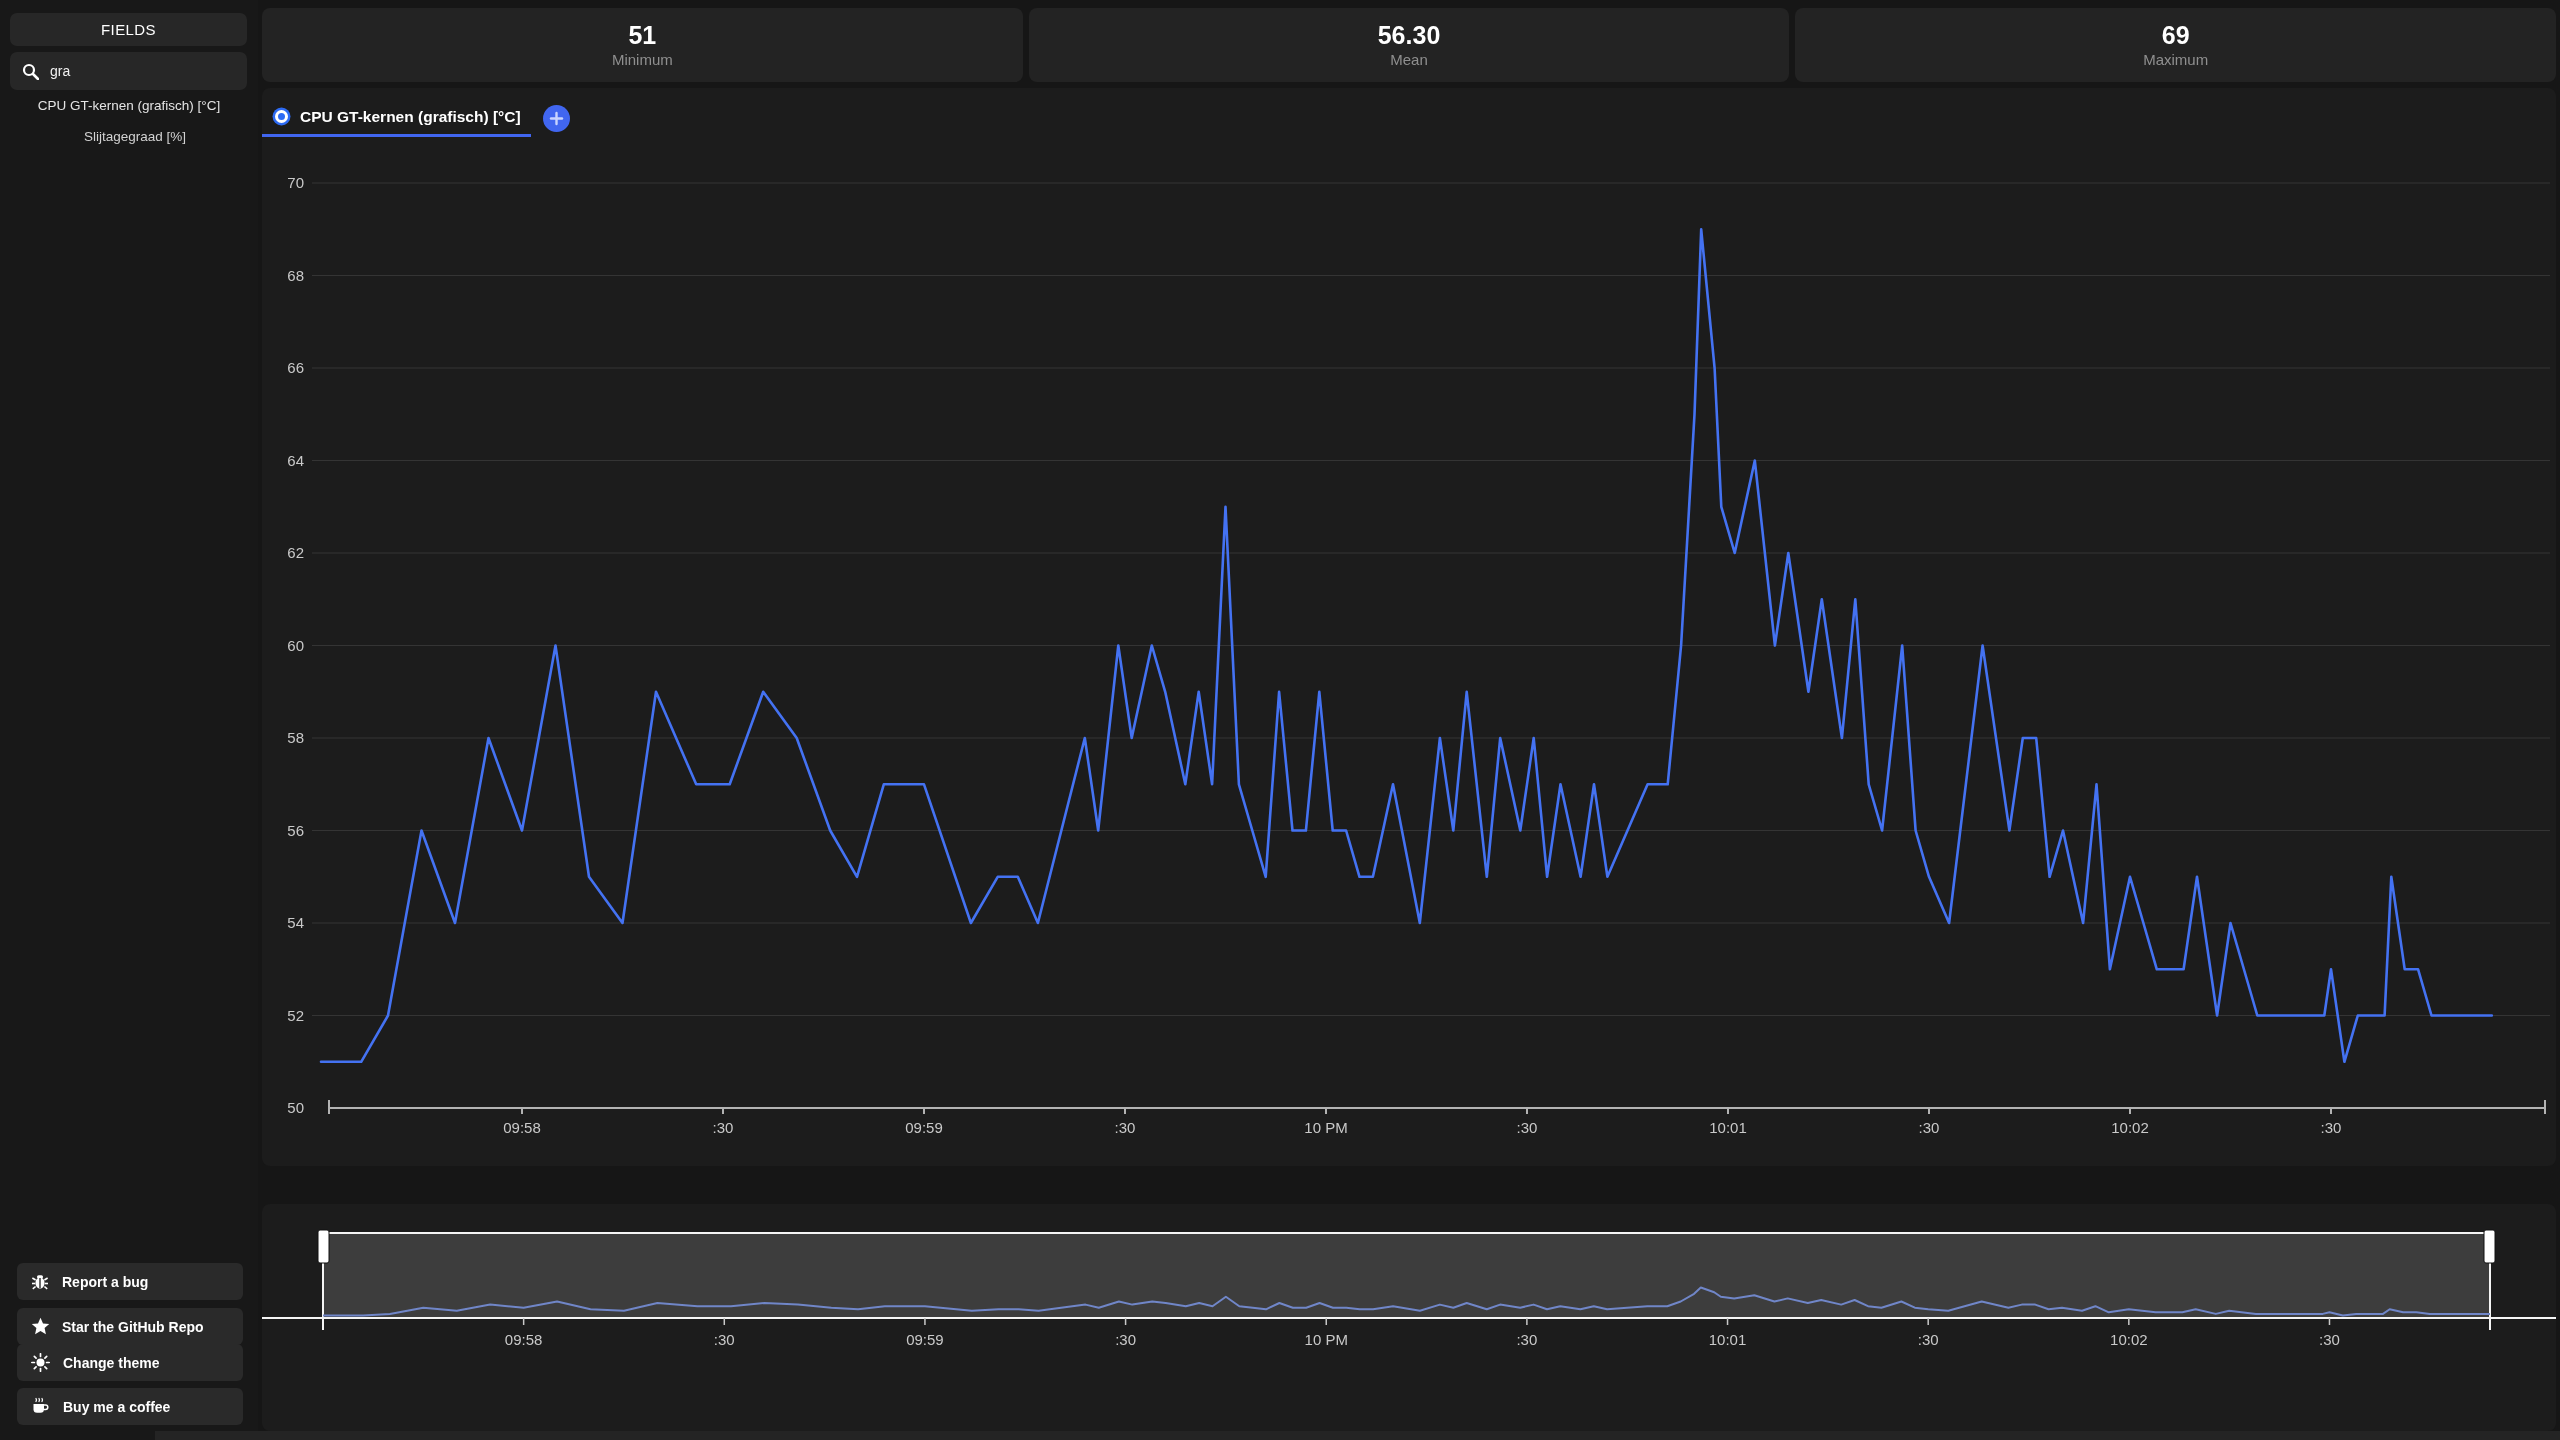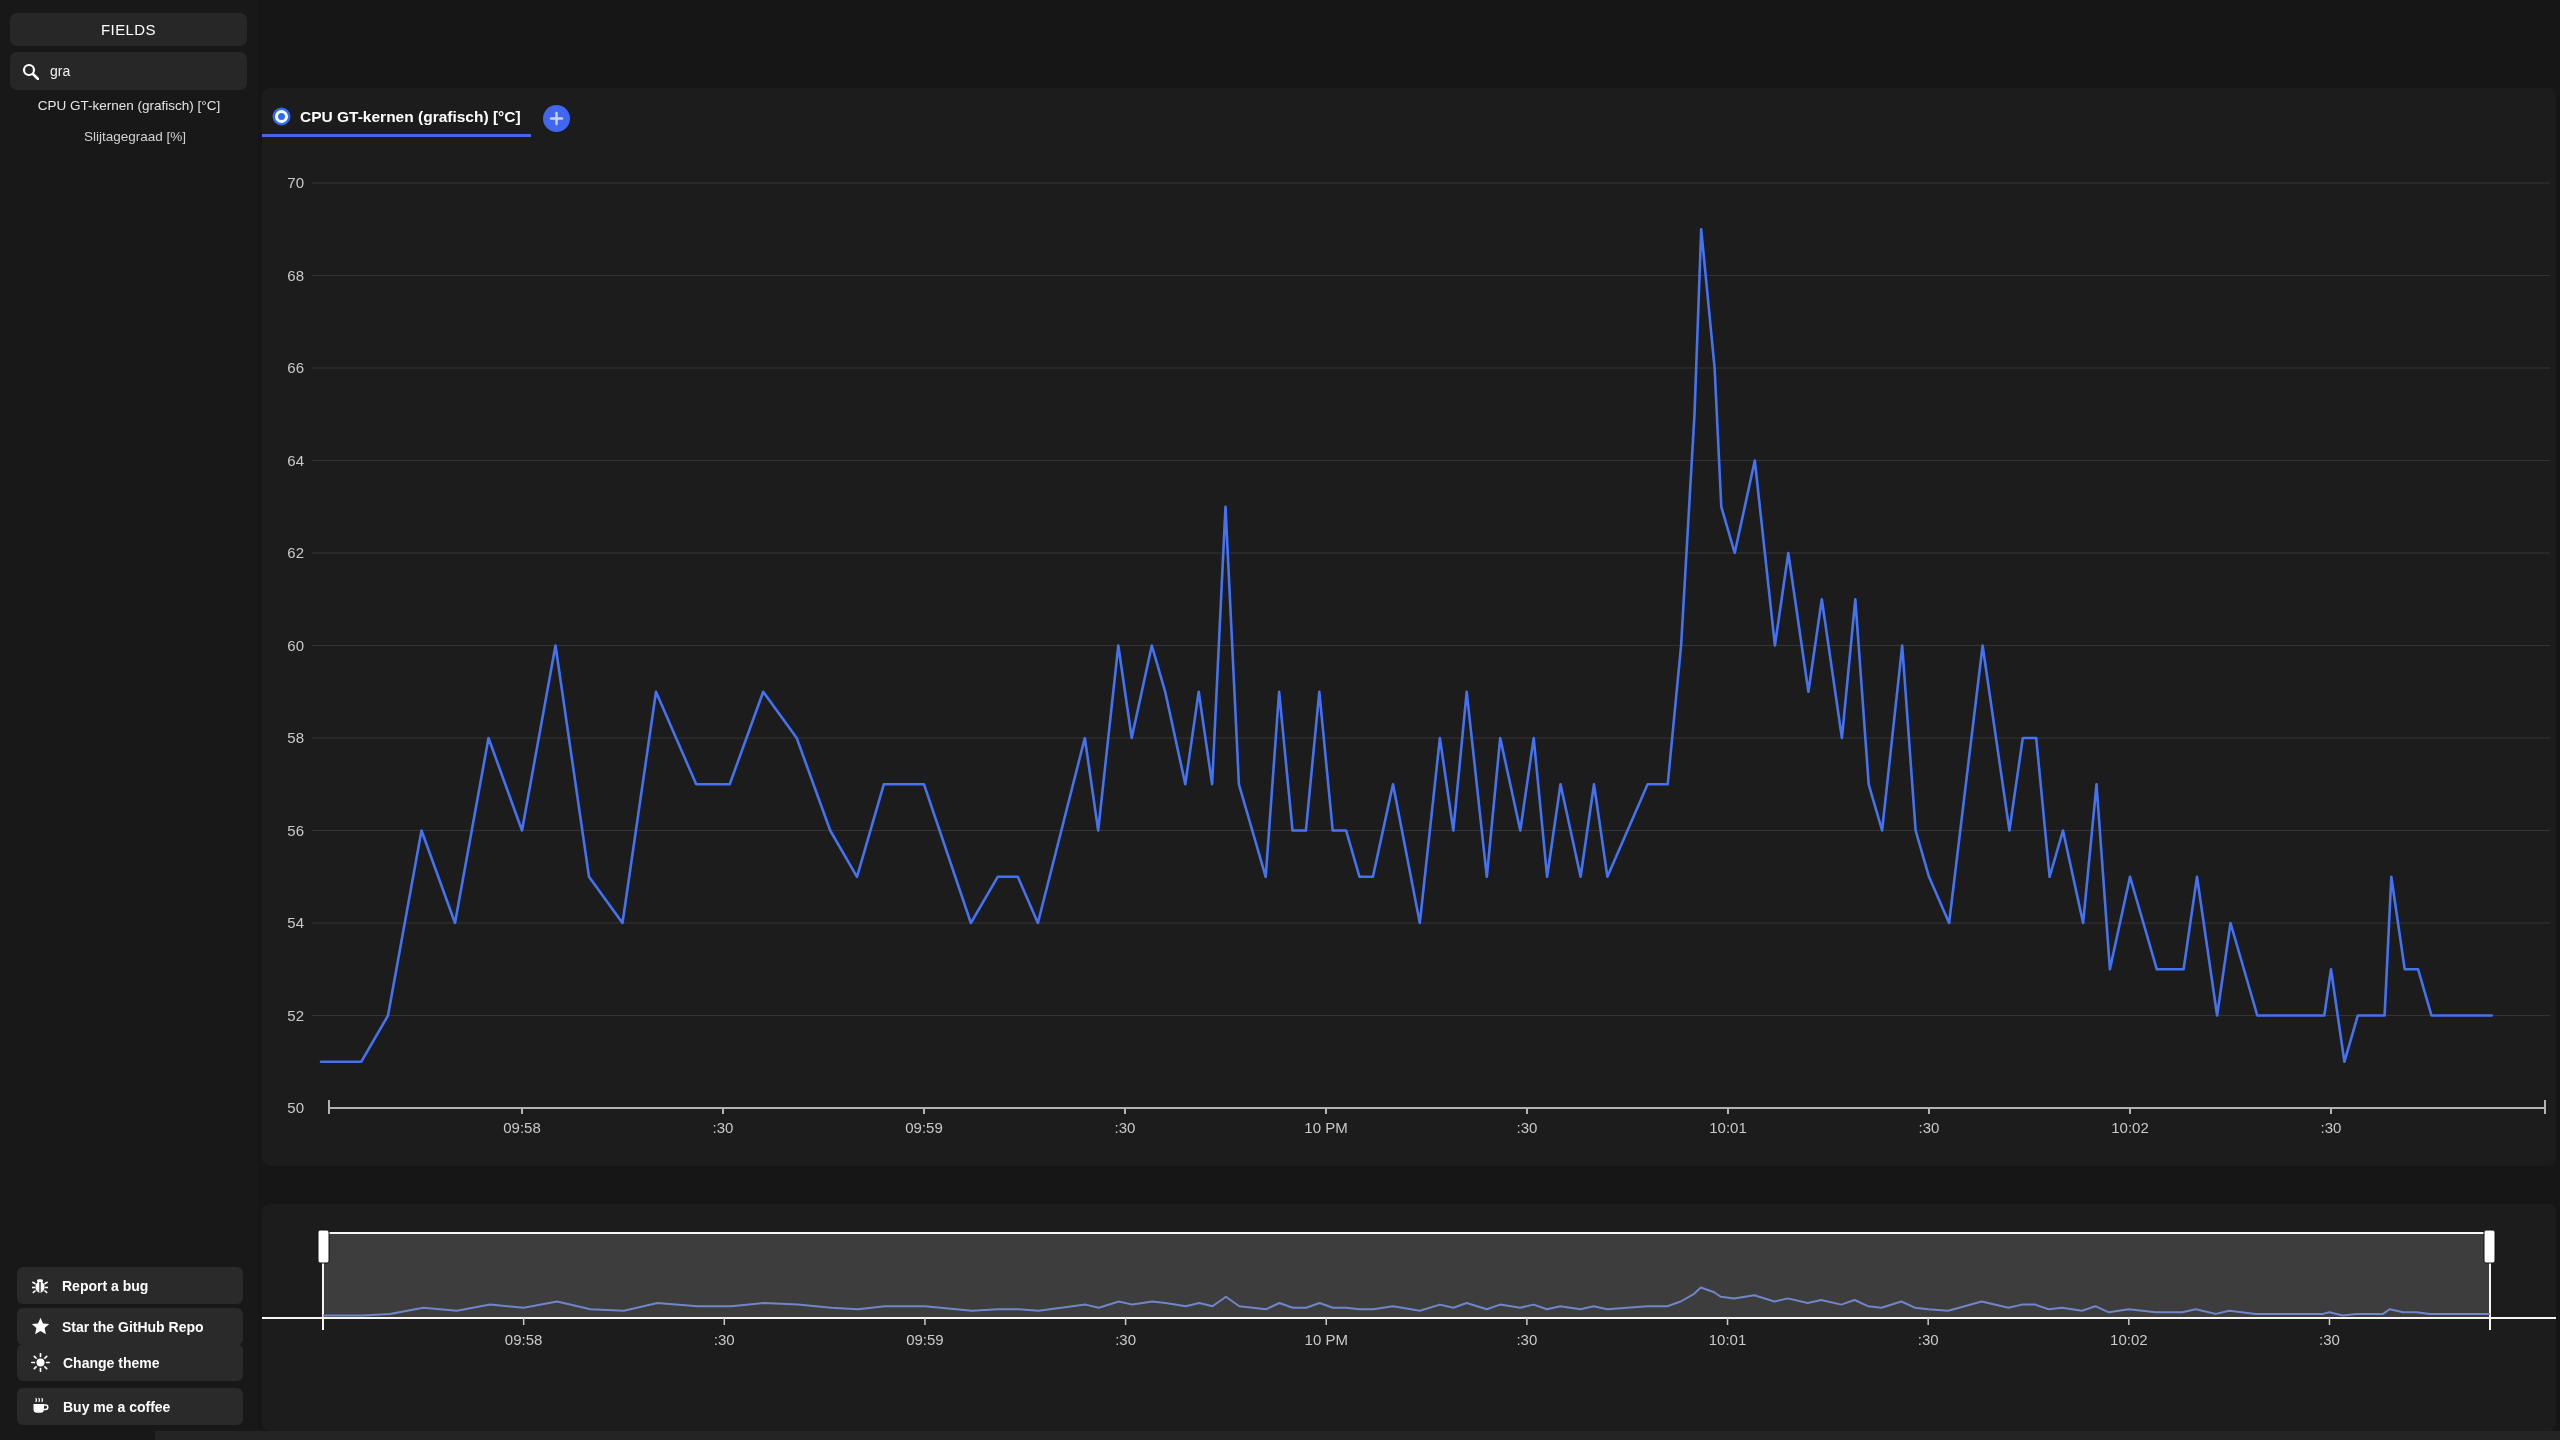--- a/index.html
+++ b/index.html
@@ -62,21 +62,21 @@
     </div>
     <div id="field-list">
         <div class="field-item">
           <span>CPU GT-kernen (grafisch) [°C]</span>
         </div>
         <div class="field-item">
           <span>Slijtagegraad [%]</span>
         </div>
       </div>
     <div id="side-footer">
-        <div class="foot-btn" style="top: 4px; position: relative; margin-bottom: 0;">
+        <div class="foot-btn" style="top: 16px; position: relative; margin-bottom: 16px;">
           <span style="display: flex;">
             <svg width="18" height="18" viewBox="0 0 18 18">
               <ellipse cx="9" cy="10" rx="4.6" ry="5.6" fill="#fff"></ellipse>
               <rect x="6" y="2.2" width="6" height="3.4" rx="1.6" fill="#fff"></rect>
               <line x1="9" y1="5" x2="9" y2="15" stroke="#2a2a2a" stroke-width="1.4"></line>
               <line x1="4.6" y1="7" x2="1.4" y2="5" stroke="#fff" stroke-width="1.6"></line>
               <line x1="13.4" y1="7" x2="16.6" y2="5" stroke="#fff" stroke-width="1.6"></line>
               <line x1="4.2" y1="10.5" x2="1" y2="10.5" stroke="#fff" stroke-width="1.6"></line>
               <line x1="13.8" y1="10.5" x2="17" y2="10.5" stroke="#fff" stroke-width="1.6"></line>
               <line x1="4.6" y1="13.5" x2="1.8" y2="15.8" stroke="#fff" stroke-width="1.6"></line>
@@ -121,20 +121,34 @@
                 <path d="M8 1.5 q1 1.5 0 3"></path>
                 <path d="M11 1.5 q1 1.5 0 3"></path>
               </g>
             </svg>
           </span>
           <span>Buy me a coffee</span>
         </div>
       </div>
   </div>
 
+  <div id="stats-row">
+      <div class="stat-card">
+        <div class="stat-value">51</div>
+        <div class="stat-label">Minimum</div>
+      </div>
+      <div class="stat-card">
+        <div class="stat-value">56.30</div>
+        <div class="stat-label">Mean</div>
+      </div>
+      <div class="stat-card">
+        <div class="stat-value">69</div>
+        <div class="stat-label">Maximum</div>
+      </div>
+    </div>
 
   <div id="main-panel"></div>
   <div id="brush-panel"></div>
   <div id="footer-strip"></div>
 
   <div id="tab-row">
     <div id="active-tab">
       <svg width="19" height="19" viewBox="0 0 19 19">
         <circle cx="9.5" cy="9.5" r="9" fill="#2d6bf4"></circle>
         <circle cx="9.5" cy="9.5" r="5" fill="none" stroke="#ffffff" stroke-width="3"></circle>

